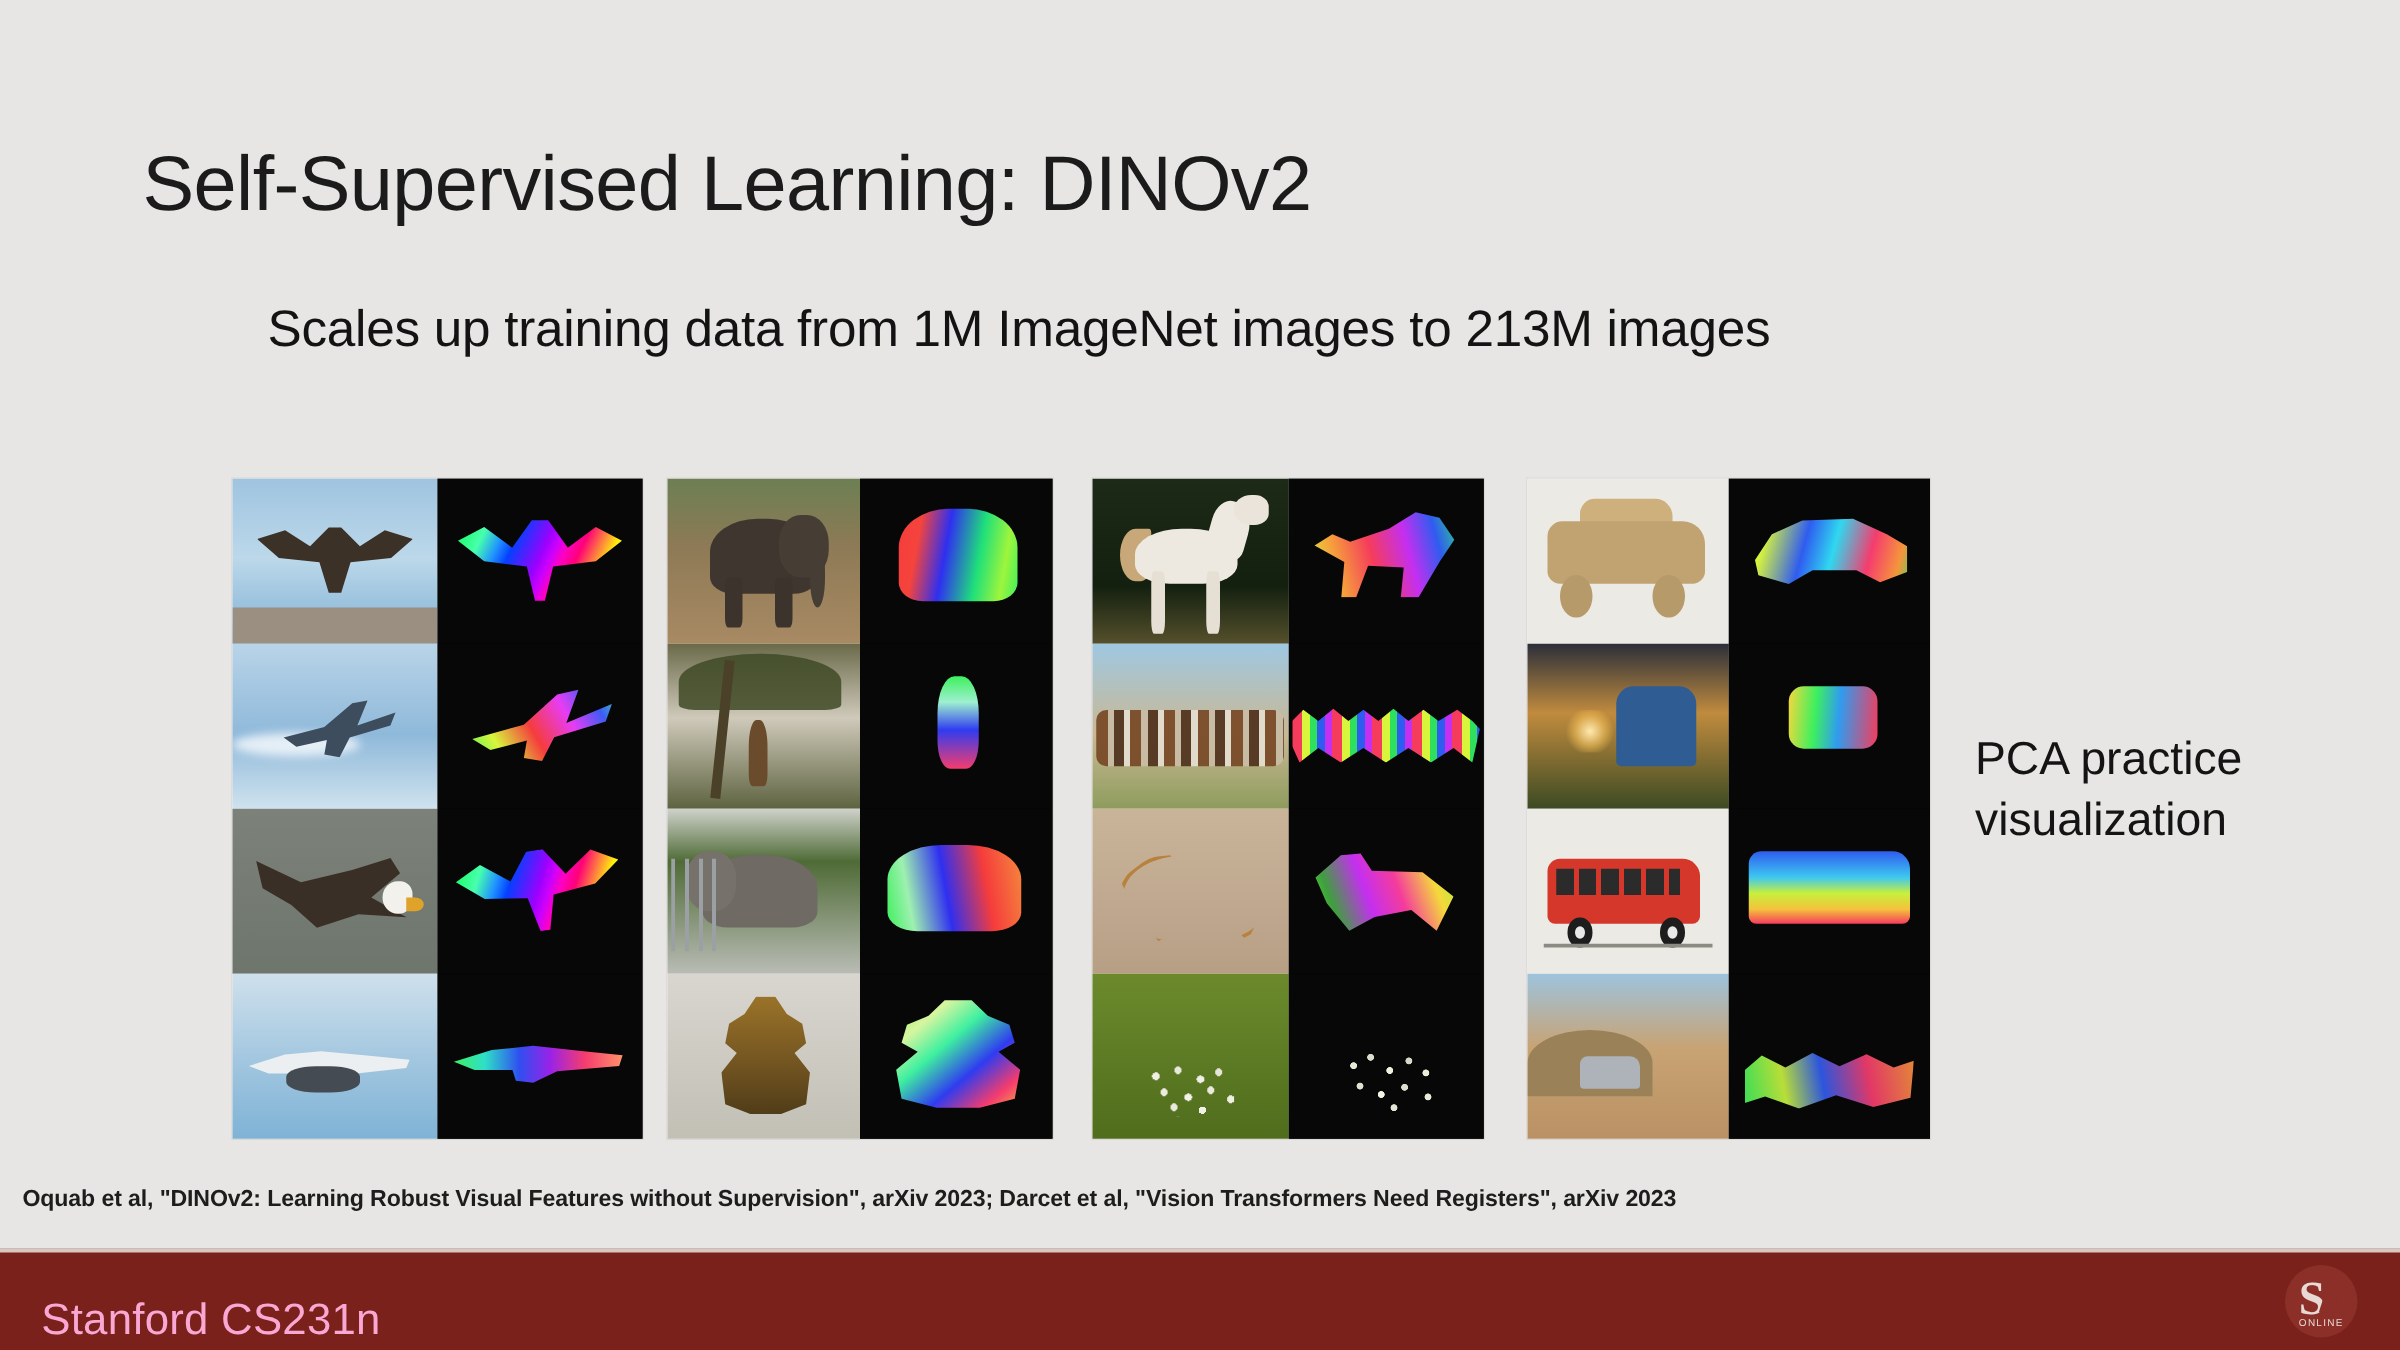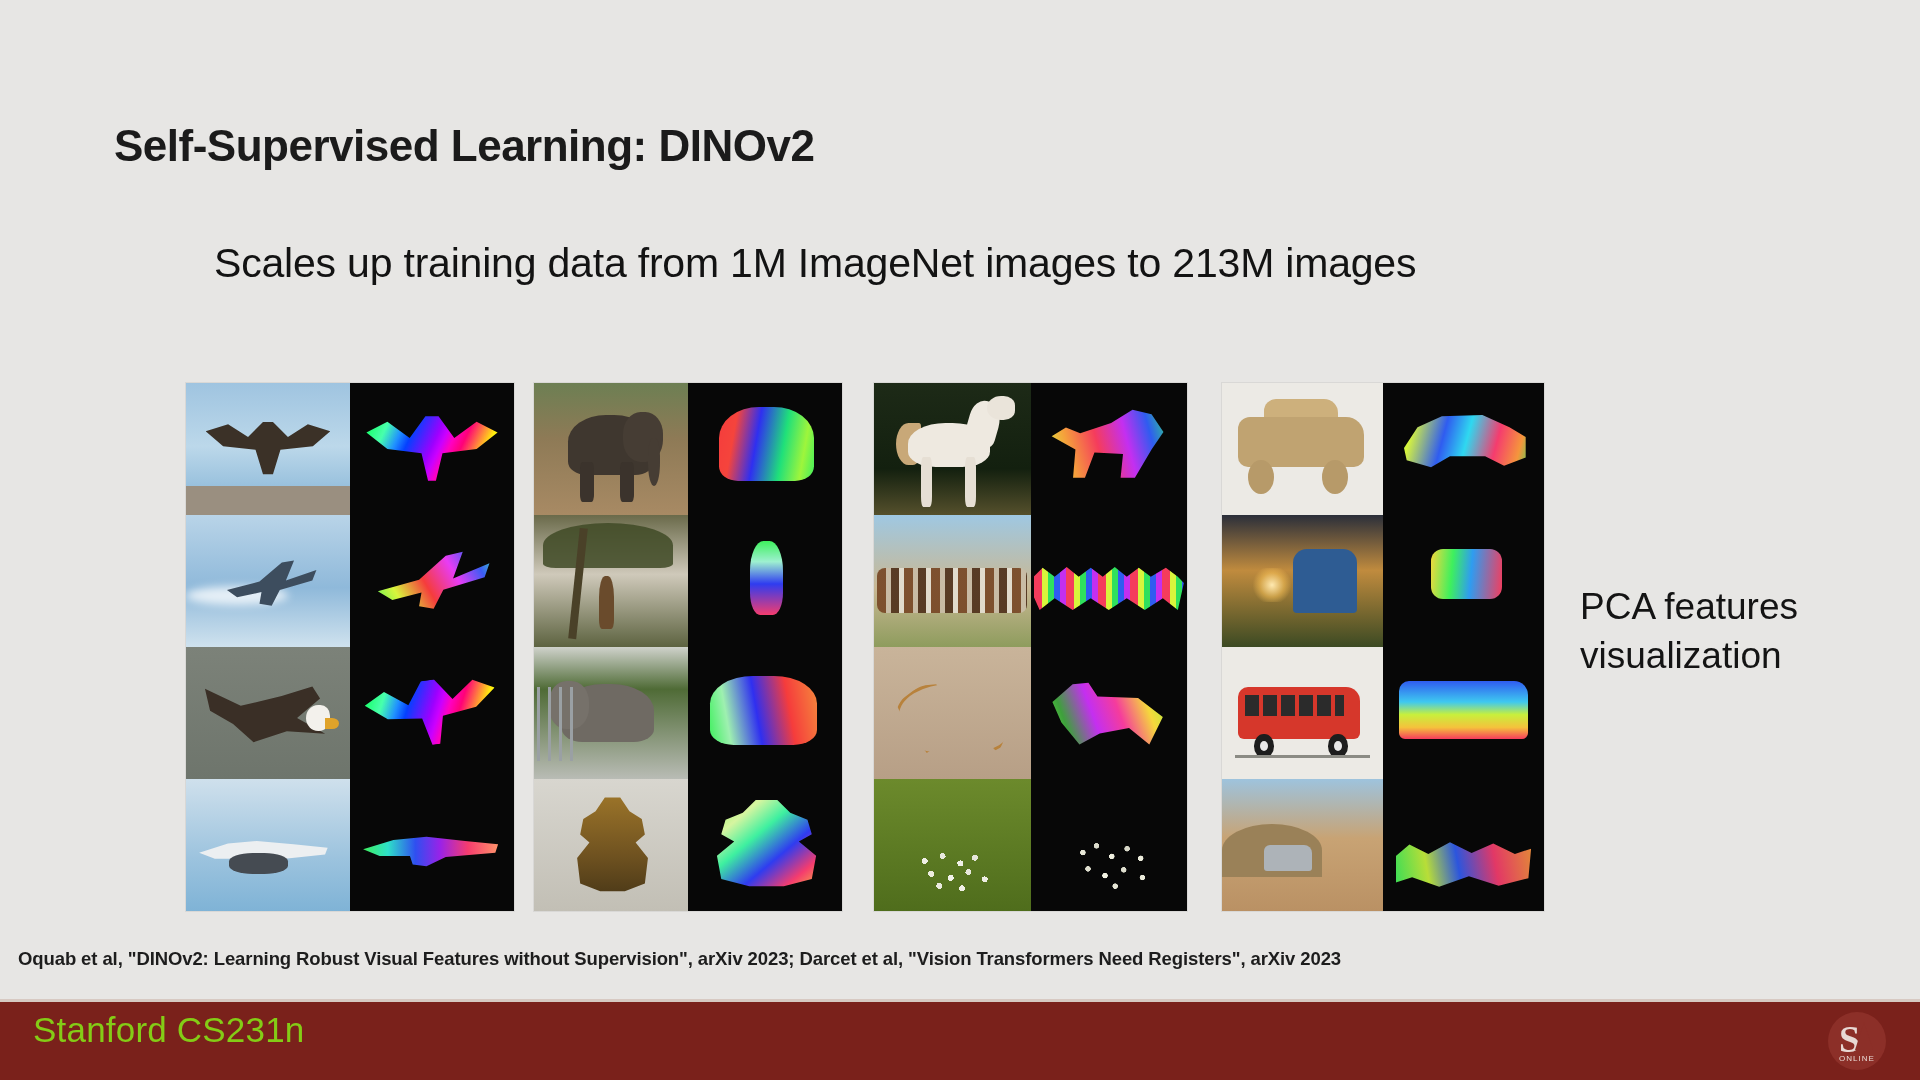--- a/index.html
+++ b/index.html
@@ -13,23 +13,23 @@
     height: 1080px;
     background: #e7e6e4;
     overflow: hidden;
     font-family: "Liberation Sans", sans-serif;
   }
 
   
   #slide-title {
     position: absolute;
     left: 114px;
-    top: 92px;
-    font-size: 44px;
-    font-weight: 700;
+    top: 70px;
+    font-size: 62px;
+    font-weight: 400;
     letter-spacing: -0.5px;
     color: #1b1b1b;
     white-space: nowrap;
   }
 
   
   .body-line {
     position: absolute;
     left: 214px;
     font-size: 41px;
@@ -425,23 +425,23 @@
     left: 0;
     bottom: 0;
     width: 1920px;
     height: 78px;
     background: #7a211b;
     border-top: 3px solid #d7c9c2;
   }
   #bottom-bar-label {
     position: absolute;
     left: 33px;
-    top: 8px;
+    top: 34px;
     font-size: 35px;
-    color: #84cc16;
+    color: #f9a8d4;
     letter-spacing: 0.2px;
   }
   #stanford-online-logo {
     position: absolute;
     right: 34px;
     top: 10px;
     width: 58px;
     height: 58px;
   }
   .logo-circle {
@@ -642,21 +642,21 @@
             <div class="pca pca-bus-red"></div>
           </div>
         <div class="cell cell-pca">
             <div class="pca pca-desert"></div>
           </div>
       </div>
     </div>
 
   </div>
 
-  <div id="pca-caption">PCA features visualization</div>
+  <div id="pca-caption">PCA practice visualization</div>
 
   <div id="citation">Oquab et al, "DINOv2: Learning Robust Visual Features without Supervision", arXiv 2023;  Darcet et al, "Vision Transformers Need Registers", arXiv 2023</div>
 
 
   <div id="bottom-bar">
     <div id="bottom-bar-label">Stanford CS231n</div>
     <div id="stanford-online-logo">
       <div class="logo-circle"></div>
       <div class="logo-s">S</div>
       <div class="logo-tree"></div>

